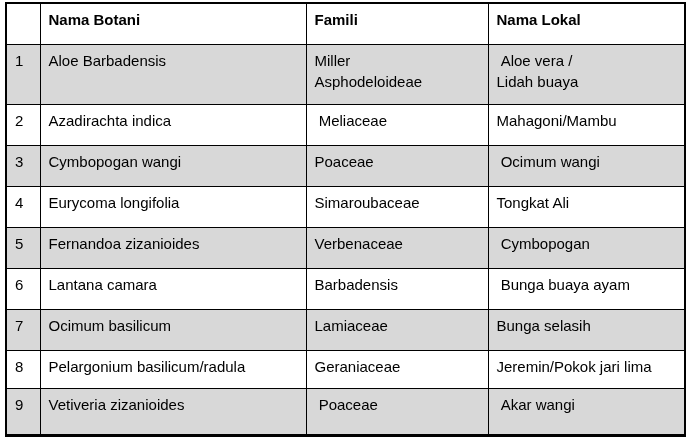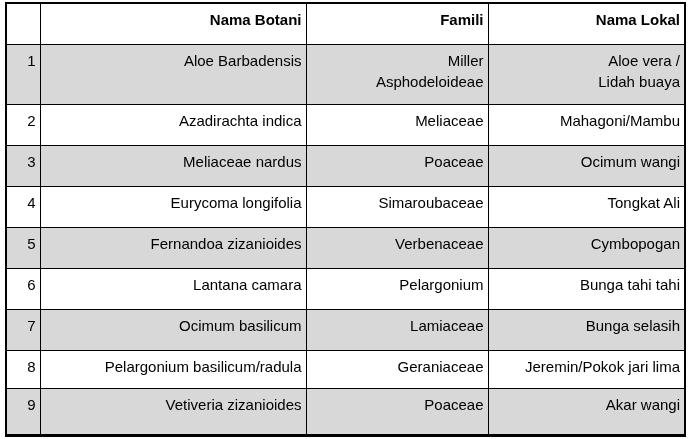--- a/index.html
+++ b/index.html
@@ -27,21 +27,21 @@
     border-bottom-width: 3px;
   }
   col.col-no     { width: 34px;  }
   col.col-botani { width: 266px; }
   col.col-famili { width: 182px; }
   col.col-lokal  { width: 197px; }
 
   th, td {
     border: 1px solid #000000;
     vertical-align: top;
-    text-align: right;
+    text-align: left;
     padding: 5px 4px 0 8px;
     font-size: 15px;
     line-height: 21px;
     white-space: pre-wrap;
     overflow: hidden;
   }
   th {
     font-weight: bold;
   }
   thead tr { height: 41px; }
@@ -80,41 +80,41 @@
 Lidah buaya</td>
   </tr>
         <tr>
     <td>2</td>
     <td>Azadirachta indica</td>
     <td> Meliaceae</td>
     <td>Mahagoni/Mambu</td>
   </tr>
         <tr class="shaded">
     <td>3</td>
-    <td>Meliaceae nardus</td>
+    <td>Cymbopogan wangi</td>
     <td>Poaceae</td>
     <td> Ocimum wangi</td>
   </tr>
         <tr>
     <td>4</td>
     <td>Eurycoma longifolia</td>
     <td>Simaroubaceae</td>
     <td>Tongkat Ali</td>
   </tr>
         <tr class="shaded">
     <td>5</td>
     <td>Fernandoa zizanioides</td>
     <td>Verbenaceae</td>
     <td> Cymbopogan</td>
   </tr>
         <tr>
     <td>6</td>
     <td>Lantana camara</td>
-    <td>Pelargonium</td>
-    <td> Bunga tahi tahi</td>
+    <td>Barbadensis</td>
+    <td> Bunga buaya ayam</td>
   </tr>
         <tr class="shaded">
     <td>7</td>
     <td>Ocimum basilicum</td>
     <td>Lamiaceae</td>
     <td>Bunga selasih</td>
   </tr>
         <tr>
     <td>8</td>
     <td>Pelargonium basilicum/radula</td>

